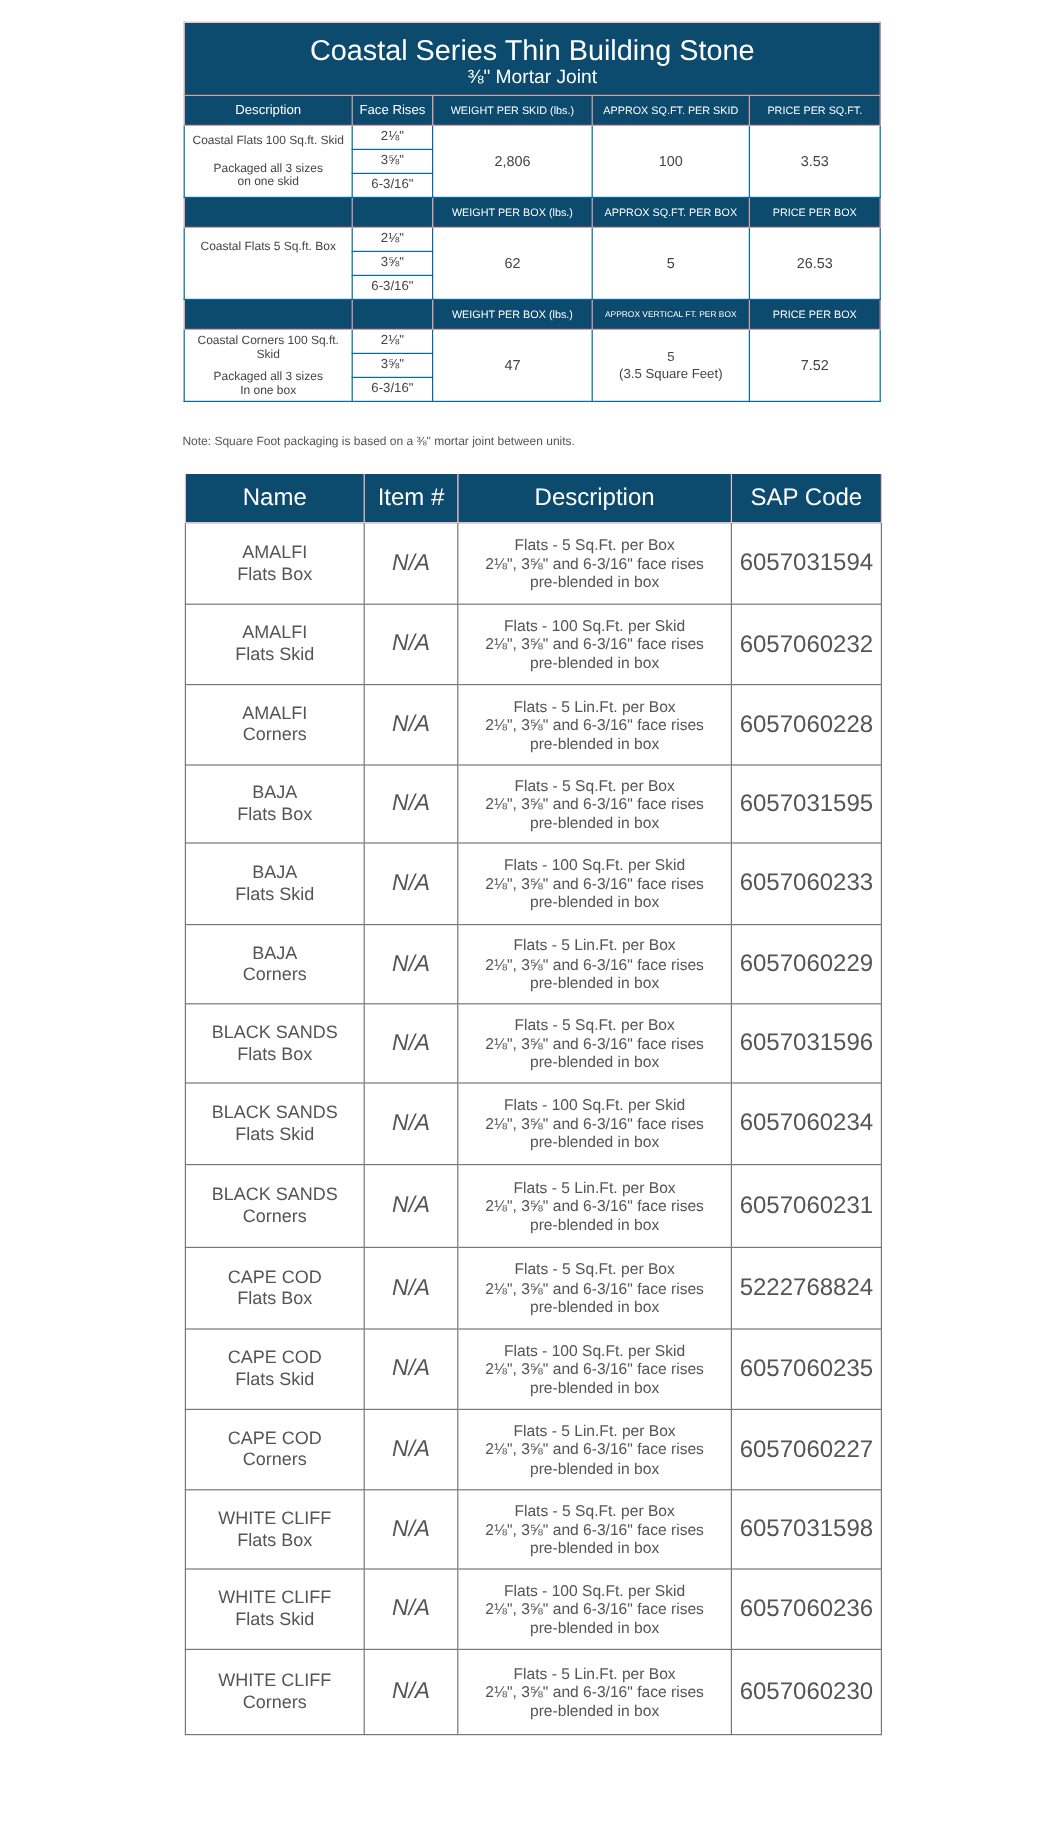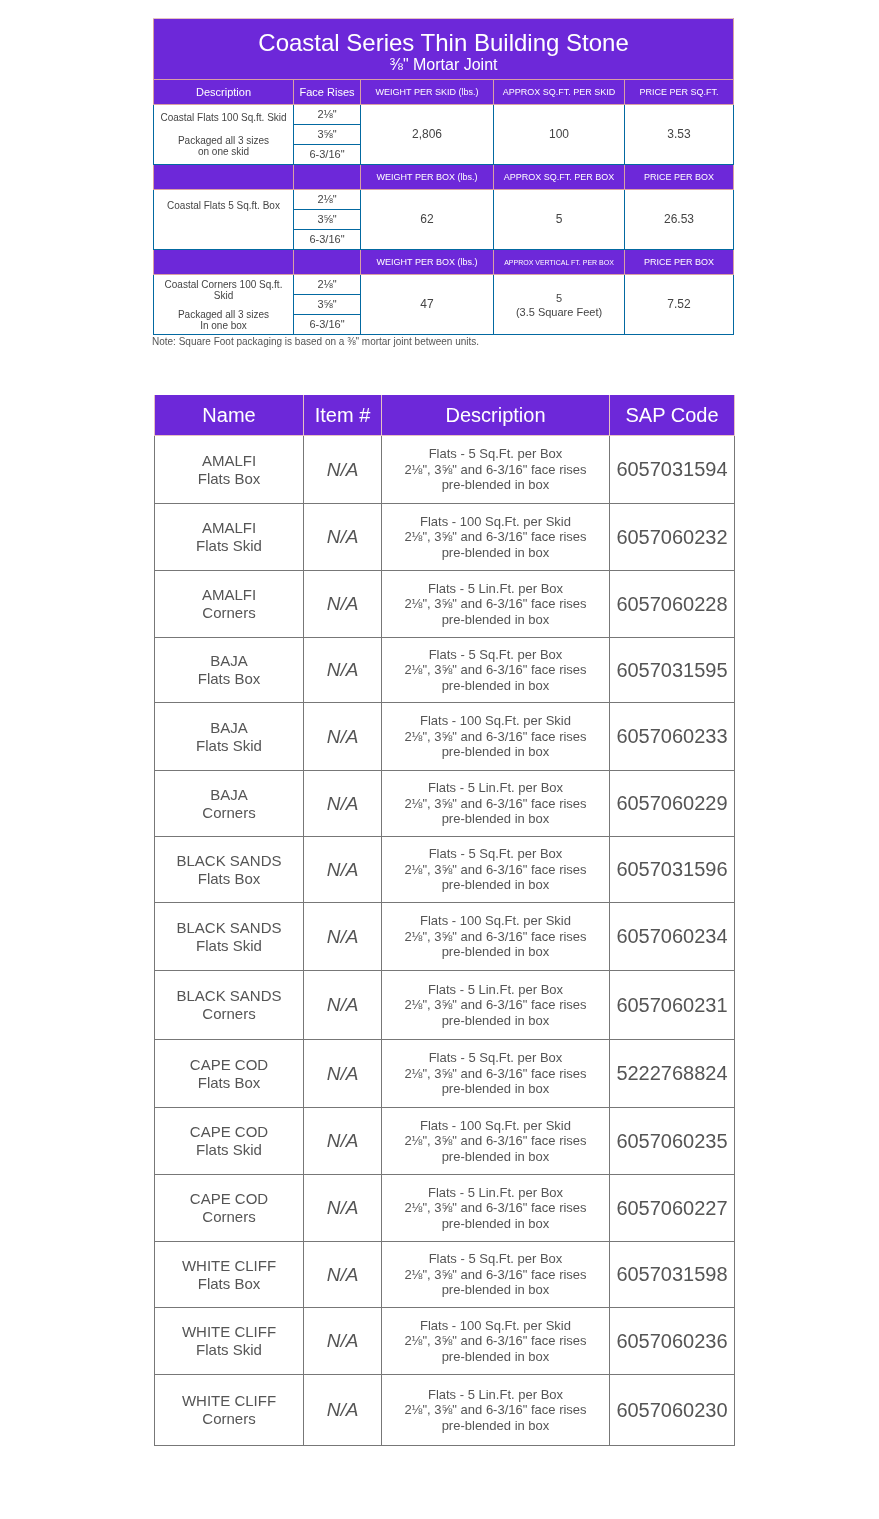--- a/index.html
+++ b/index.html
@@ -1,28 +1,28 @@
 <!DOCTYPE html>
 <html><head>
 <meta charset="utf-8">
 <style>
   html, body { margin:0; padding:0; background:#ffffff; }
   body { width:879px; height:1519px; position:relative; font-family:"Liberation Sans", sans-serif; color:#444; }
-  .red { background:#6d28d9; color:#fff; }
+  .red { background:#0c4a6e; color:#fff; }
   #top { position:absolute; left:153px; top:18px; width:580px; border-collapse:collapse; table-layout:fixed; }
   #top td { border:1px solid #0369a1; text-align:center; vertical-align:middle; padding:0; font-size:10px; line-height:11px; }
   #top td.red { border:1px solid #d9a0a4; border-top:1px solid #e6c0c3; }
   #top .title-cell { height:60px; border:none; }
   .title-main { font-size:24px; line-height:26px; display:block; padding-top:6px; }
   .title-sub { font-size:16px; line-height:18px; display:block; }
   #top .hdr td { height:24px; }
   #top .hdr td.small { font-size:8px; }
   #top .rise { height:19px; font-size:11px; }
   #top .val { font-size:12px; }
-  .note { position:absolute; left:152px; top:336px; font-size:10px; color:#555; }
+  .note { position:absolute; left:152px; top:363px; font-size:10px; color:#555; }
   #bot { position:absolute; left:154px; top:395px; width:580px; border-collapse:collapse; table-layout:fixed; }
   #bot th { font-weight:normal; font-size:20px; height:38px; border:1px solid #e6c0c3; border-top:none; }
   #bot td { border:1px solid #777; text-align:center; vertical-align:middle; padding:0; color:#555; }
   #bot td.name { font-size:15px; line-height:18px; }
   #bot td.item { font-size:19px;font-style:italic; }
   #bot td.desc { font-size:13px; line-height:15.5px; }
   #bot td.sap { font-size:20px; }
 </style>
 </head>
 <body>

